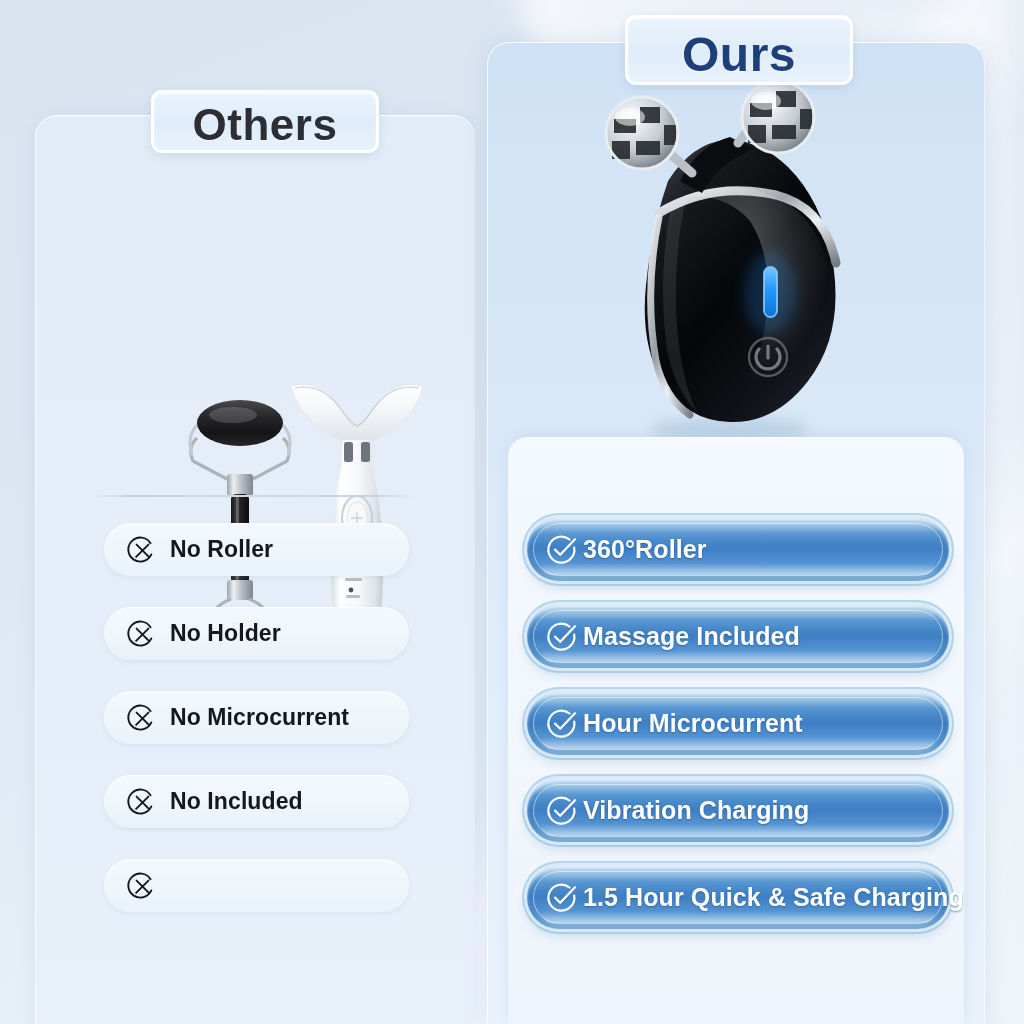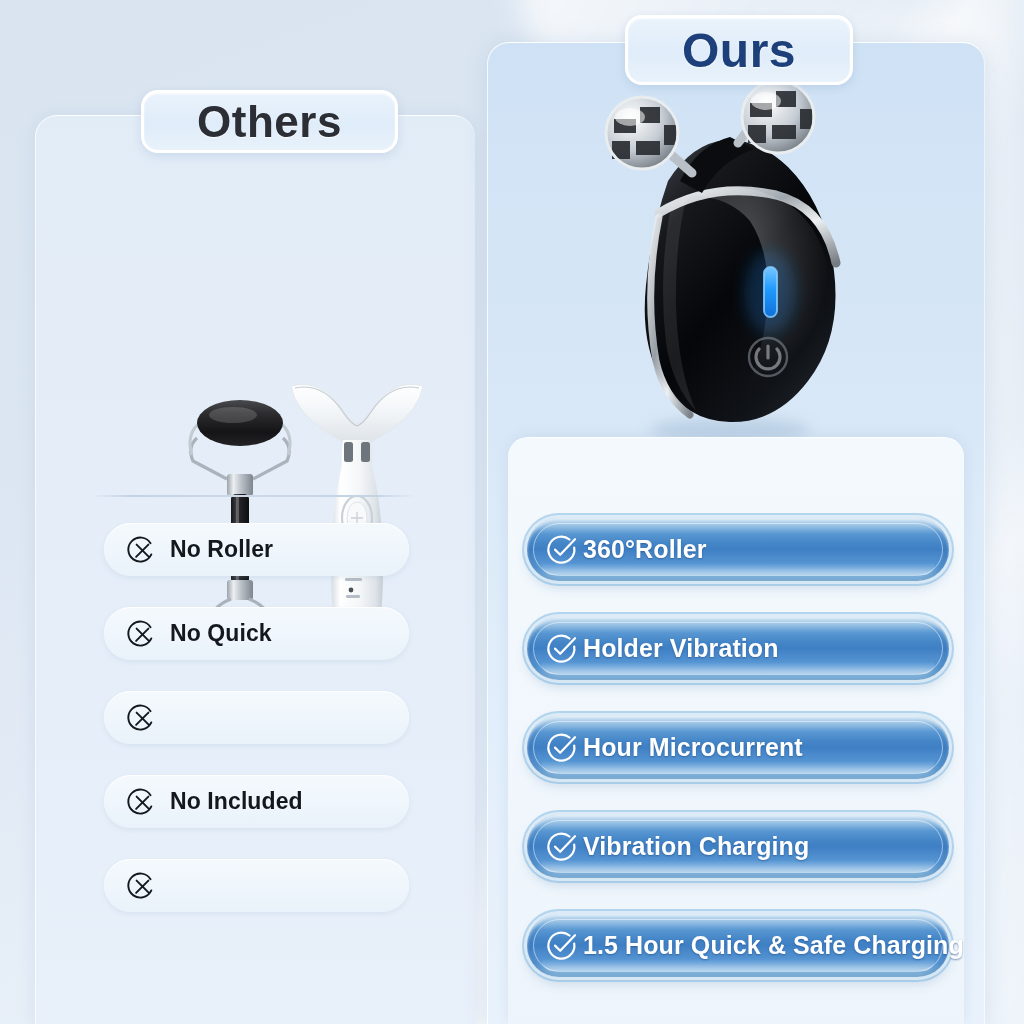--- a/index.html
+++ b/index.html
@@ -47,29 +47,29 @@
     background:linear-gradient(180deg, #cfe2f5 0%, #d6e6f6 30%, #e2eefb 68%, #e9f2fc 100%);
     border-top:1px solid rgba(255,255,255,.95);
     border-left:1px solid rgba(255,255,255,.8);
     border-right:1px solid rgba(255,255,255,.6);
     box-shadow:0 3px 22px rgba(110,145,185,.2);
   }
 
   
   .badge {
     position:absolute;
-    display:flex; align-items:center; justify-content:center;
-    border-radius:17px;
+    display:flex; align-items:flex-end; justify-content:center;
+    border-radius:11px;
     background:linear-gradient(180deg, #eaf3fc 0%, #dfecf9 55%, #e9f2fb 100%);
     border:3px solid #ffffff;
     box-shadow:0 3px 10px rgba(120,150,185,.22),
                inset 0 1px 2px rgba(255,255,255,.9);
   }
   #badge-others {
-    left:141px; top:90px; width:257px; height:63px;
+    left:151px; top:90px; width:228px; height:63px;
   }
   #badge-ours {
     left:625px; top:15px; width:228px; height:70px;
   }
   .badge-text { font-weight:700; letter-spacing:.5px; }
   #badge-others .badge-text {
     font-size:44px; color:#2b2f35;
     text-shadow:0 1px 1px rgba(255,255,255,.8);
   }
   #badge-ours .badge-text {
@@ -118,21 +118,21 @@
     border-top:1px solid rgba(255,255,255,.95);
   }
 
   
   #ours-list {
     position:absolute; left:527px; top:518px; width:422px;
   }
   .pos-item {
     position:relative;
     width:422px; height:63px;
-    margin-bottom:36px;
+    margin-bottom:24px;
     border-radius:32px;
     background:
       linear-gradient(180deg, rgba(255,255,255,.55) 0%, rgba(255,255,255,.06) 26%, rgba(255,255,255,0) 40%),
       linear-gradient(180deg, #86bbe4 0%, #4f92cf 22%, #3f7fc4 50%, #5b9ad6 78%, #9ecbea 100%);
     box-shadow:
       0 0 0 3px rgba(255,255,255,.55),
       0 0 0 5px rgba(139,190,228,.6),
       0 6px 12px rgba(90,135,180,.28),
       inset 0 2px 3px rgba(255,255,255,.6),
       inset 0 -3px 6px rgba(30,80,140,.35);
@@ -283,29 +283,30 @@
     </svg>
     <span class="neg-label">No Roller</span>
   </div>
 
   <div class="neg-item">
     <svg class="neg-icon" viewBox="0 0 30 30">
       <path d="M23.5 8.2 A12 12 0 1 0 24.3 19.4" fill="none" stroke="#14181d" stroke-width="1.9" stroke-linecap="round"></path>
       <path d="M9.6 9.6 L21.9 21.9" fill="none" stroke="#14181d" stroke-width="1.9" stroke-linecap="round"></path>
       <path d="M21.4 9.6 L9.1 21.9" fill="none" stroke="#14181d" stroke-width="1.9" stroke-linecap="round"></path>
     </svg>
-    <span class="neg-label">No Quick</span>
+    <span class="neg-label">No Holder</span>
   </div>
 
   <div class="neg-item">
     <svg class="neg-icon" viewBox="0 0 30 30">
       <path d="M23.5 8.2 A12 12 0 1 0 24.3 19.4" fill="none" stroke="#14181d" stroke-width="1.9" stroke-linecap="round"></path>
       <path d="M9.6 9.6 L21.9 21.9" fill="none" stroke="#14181d" stroke-width="1.9" stroke-linecap="round"></path>
       <path d="M21.4 9.6 L9.1 21.9" fill="none" stroke="#14181d" stroke-width="1.9" stroke-linecap="round"></path>
     </svg>
+    <span class="neg-label">No Microcurrent</span>
   </div>
 
   <div class="neg-item">
     <svg class="neg-icon" viewBox="0 0 30 30">
       <path d="M23.5 8.2 A12 12 0 1 0 24.3 19.4" fill="none" stroke="#14181d" stroke-width="1.9" stroke-linecap="round"></path>
       <path d="M9.6 9.6 L21.9 21.9" fill="none" stroke="#14181d" stroke-width="1.9" stroke-linecap="round"></path>
       <path d="M21.4 9.6 L9.1 21.9" fill="none" stroke="#14181d" stroke-width="1.9" stroke-linecap="round"></path>
     </svg>
     <span class="neg-label">No Included</span>
   </div>
@@ -431,21 +432,21 @@
       <path d="M10 16.6 L15.2 21.8 L30 6.2" fill="none" stroke="#ffffff" stroke-width="2.2" stroke-linecap="round" stroke-linejoin="round"></path>
     </svg>
     <span class="pos-label">360°Roller</span>
   </div>
 
   <div class="pos-item">
     <svg class="pos-icon" viewBox="0 0 33 33">
       <path d="M24.5 6.5 A13 13 0 1 0 29.2 14.5" fill="none" stroke="#ffffff" stroke-width="2.2" stroke-linecap="round"></path>
       <path d="M10 16.6 L15.2 21.8 L30 6.2" fill="none" stroke="#ffffff" stroke-width="2.2" stroke-linecap="round" stroke-linejoin="round"></path>
     </svg>
-    <span class="pos-label">Holder Vibration</span>
+    <span class="pos-label">Massage Included</span>
   </div>
 
   <div class="pos-item">
     <svg class="pos-icon" viewBox="0 0 33 33">
       <path d="M24.5 6.5 A13 13 0 1 0 29.2 14.5" fill="none" stroke="#ffffff" stroke-width="2.2" stroke-linecap="round"></path>
       <path d="M10 16.6 L15.2 21.8 L30 6.2" fill="none" stroke="#ffffff" stroke-width="2.2" stroke-linecap="round" stroke-linejoin="round"></path>
     </svg>
     <span class="pos-label">Hour Microcurrent</span>
   </div>
 

